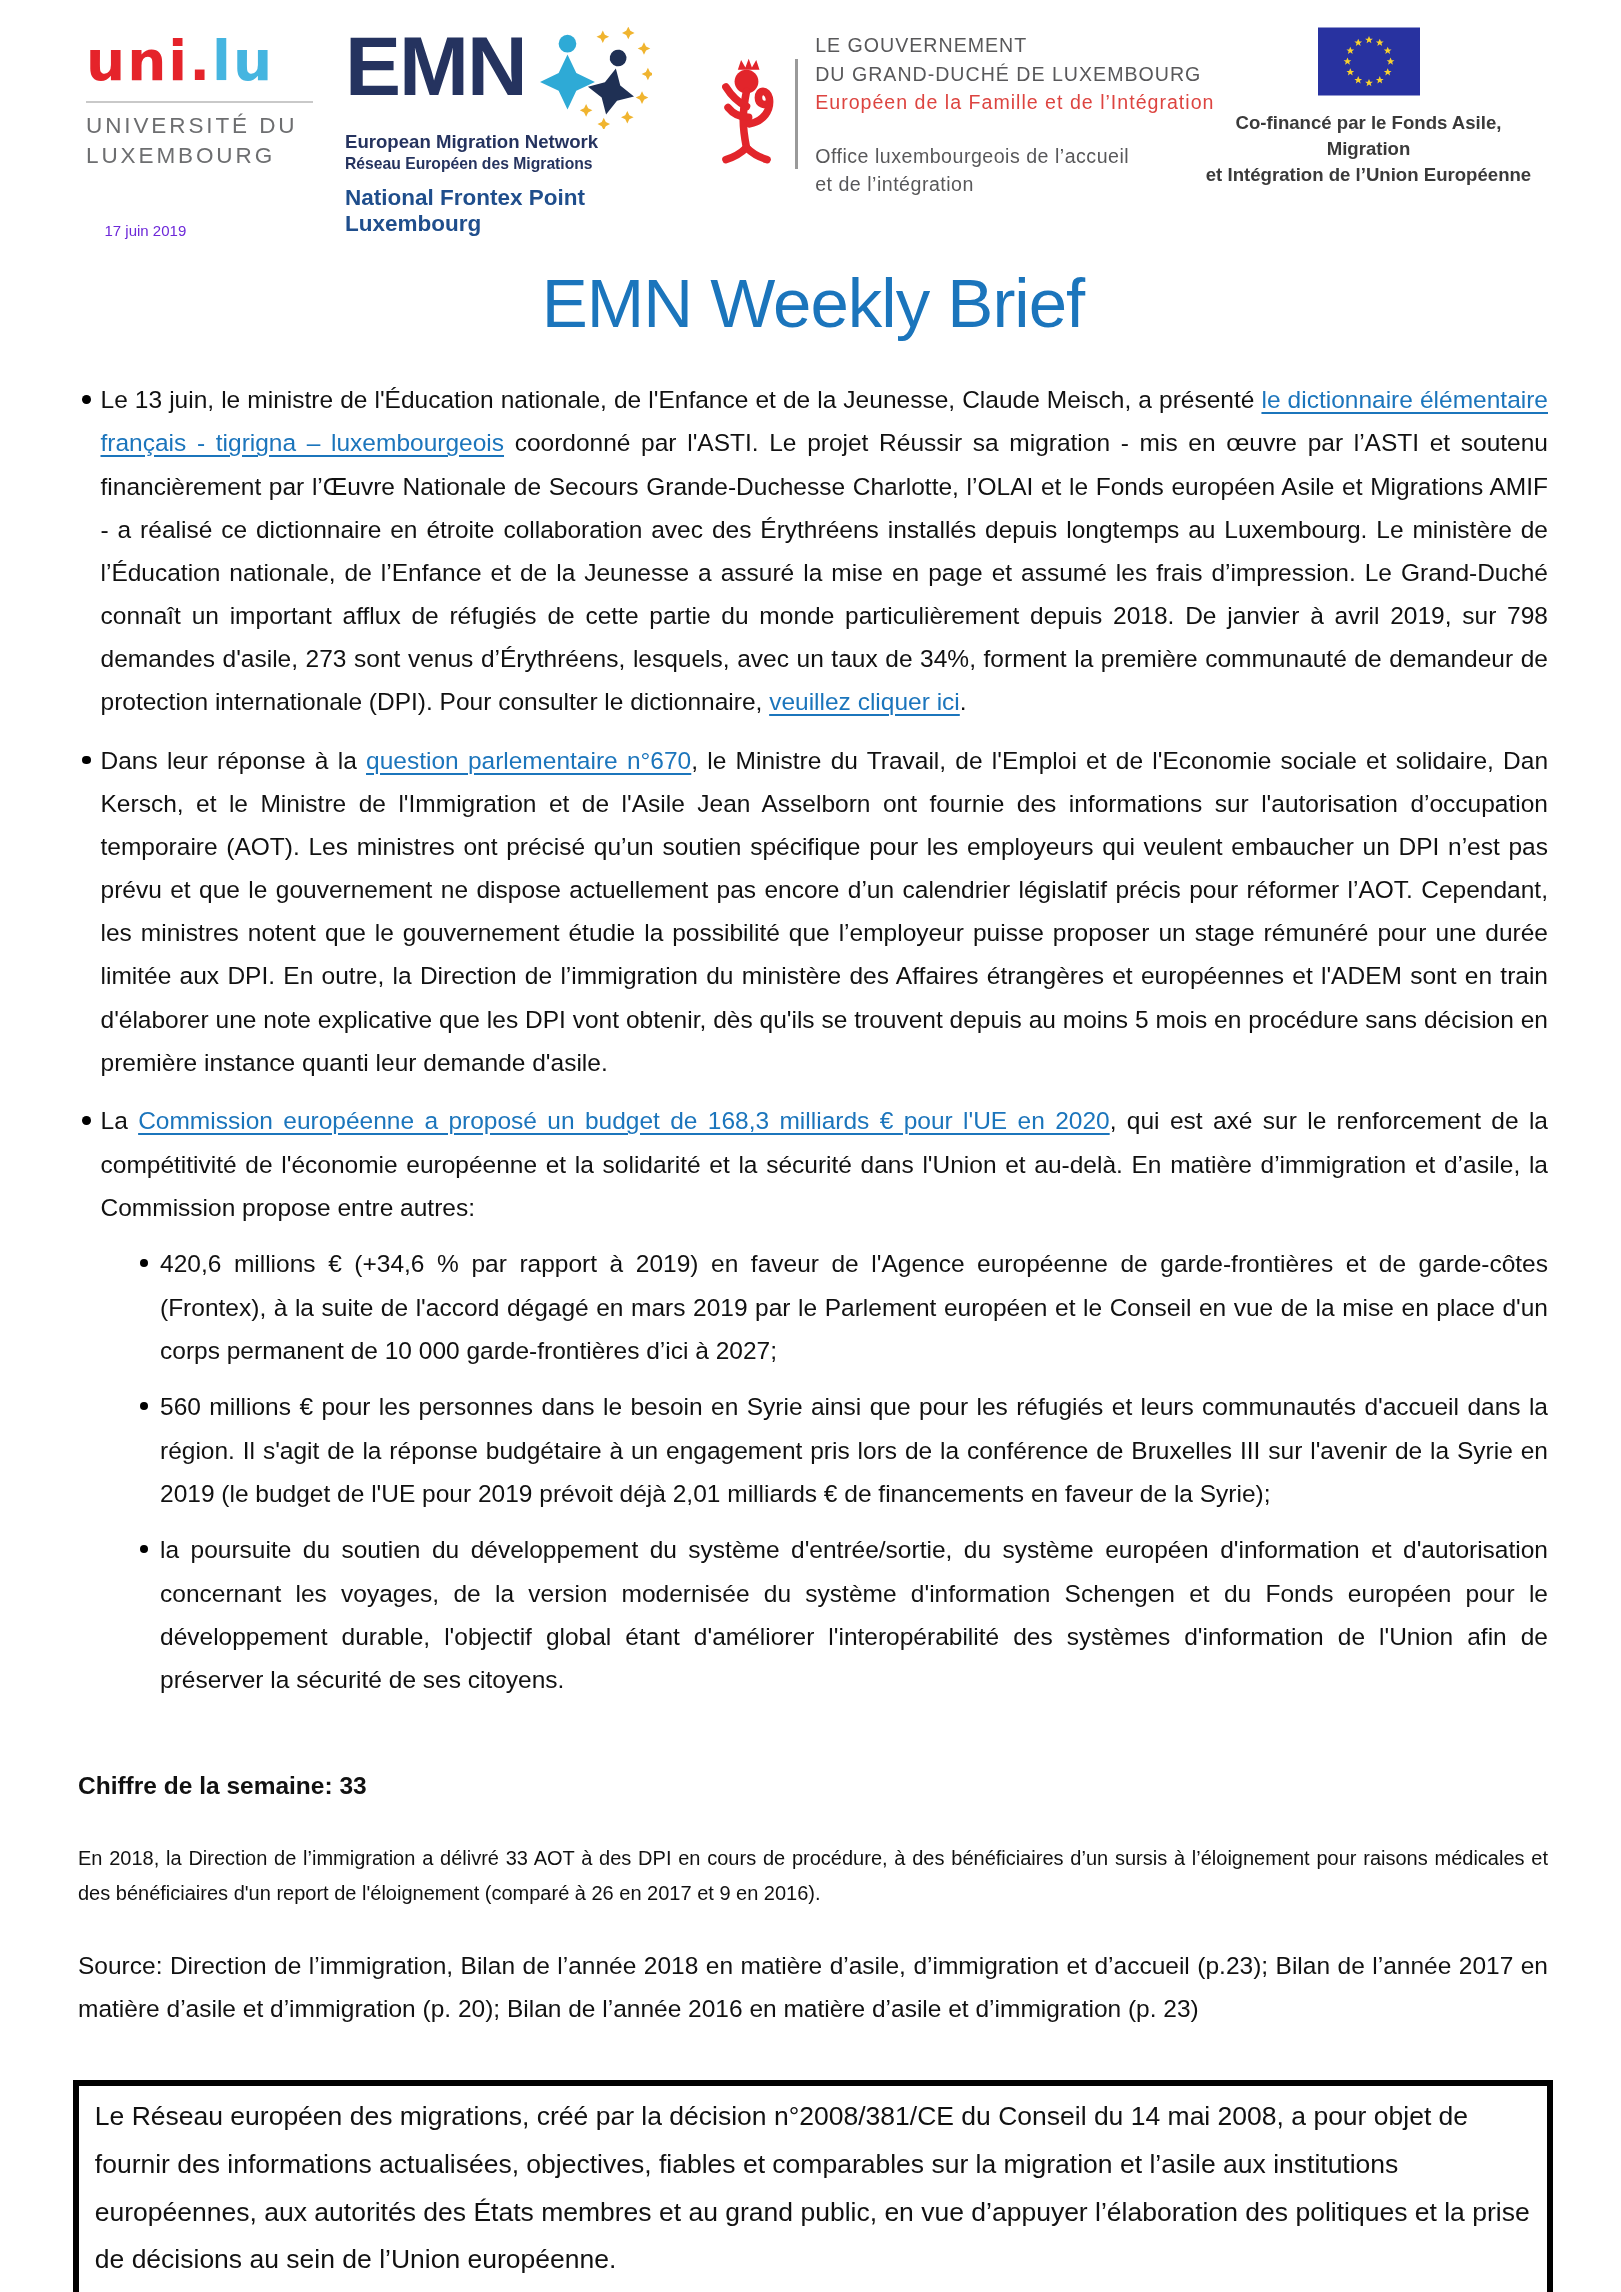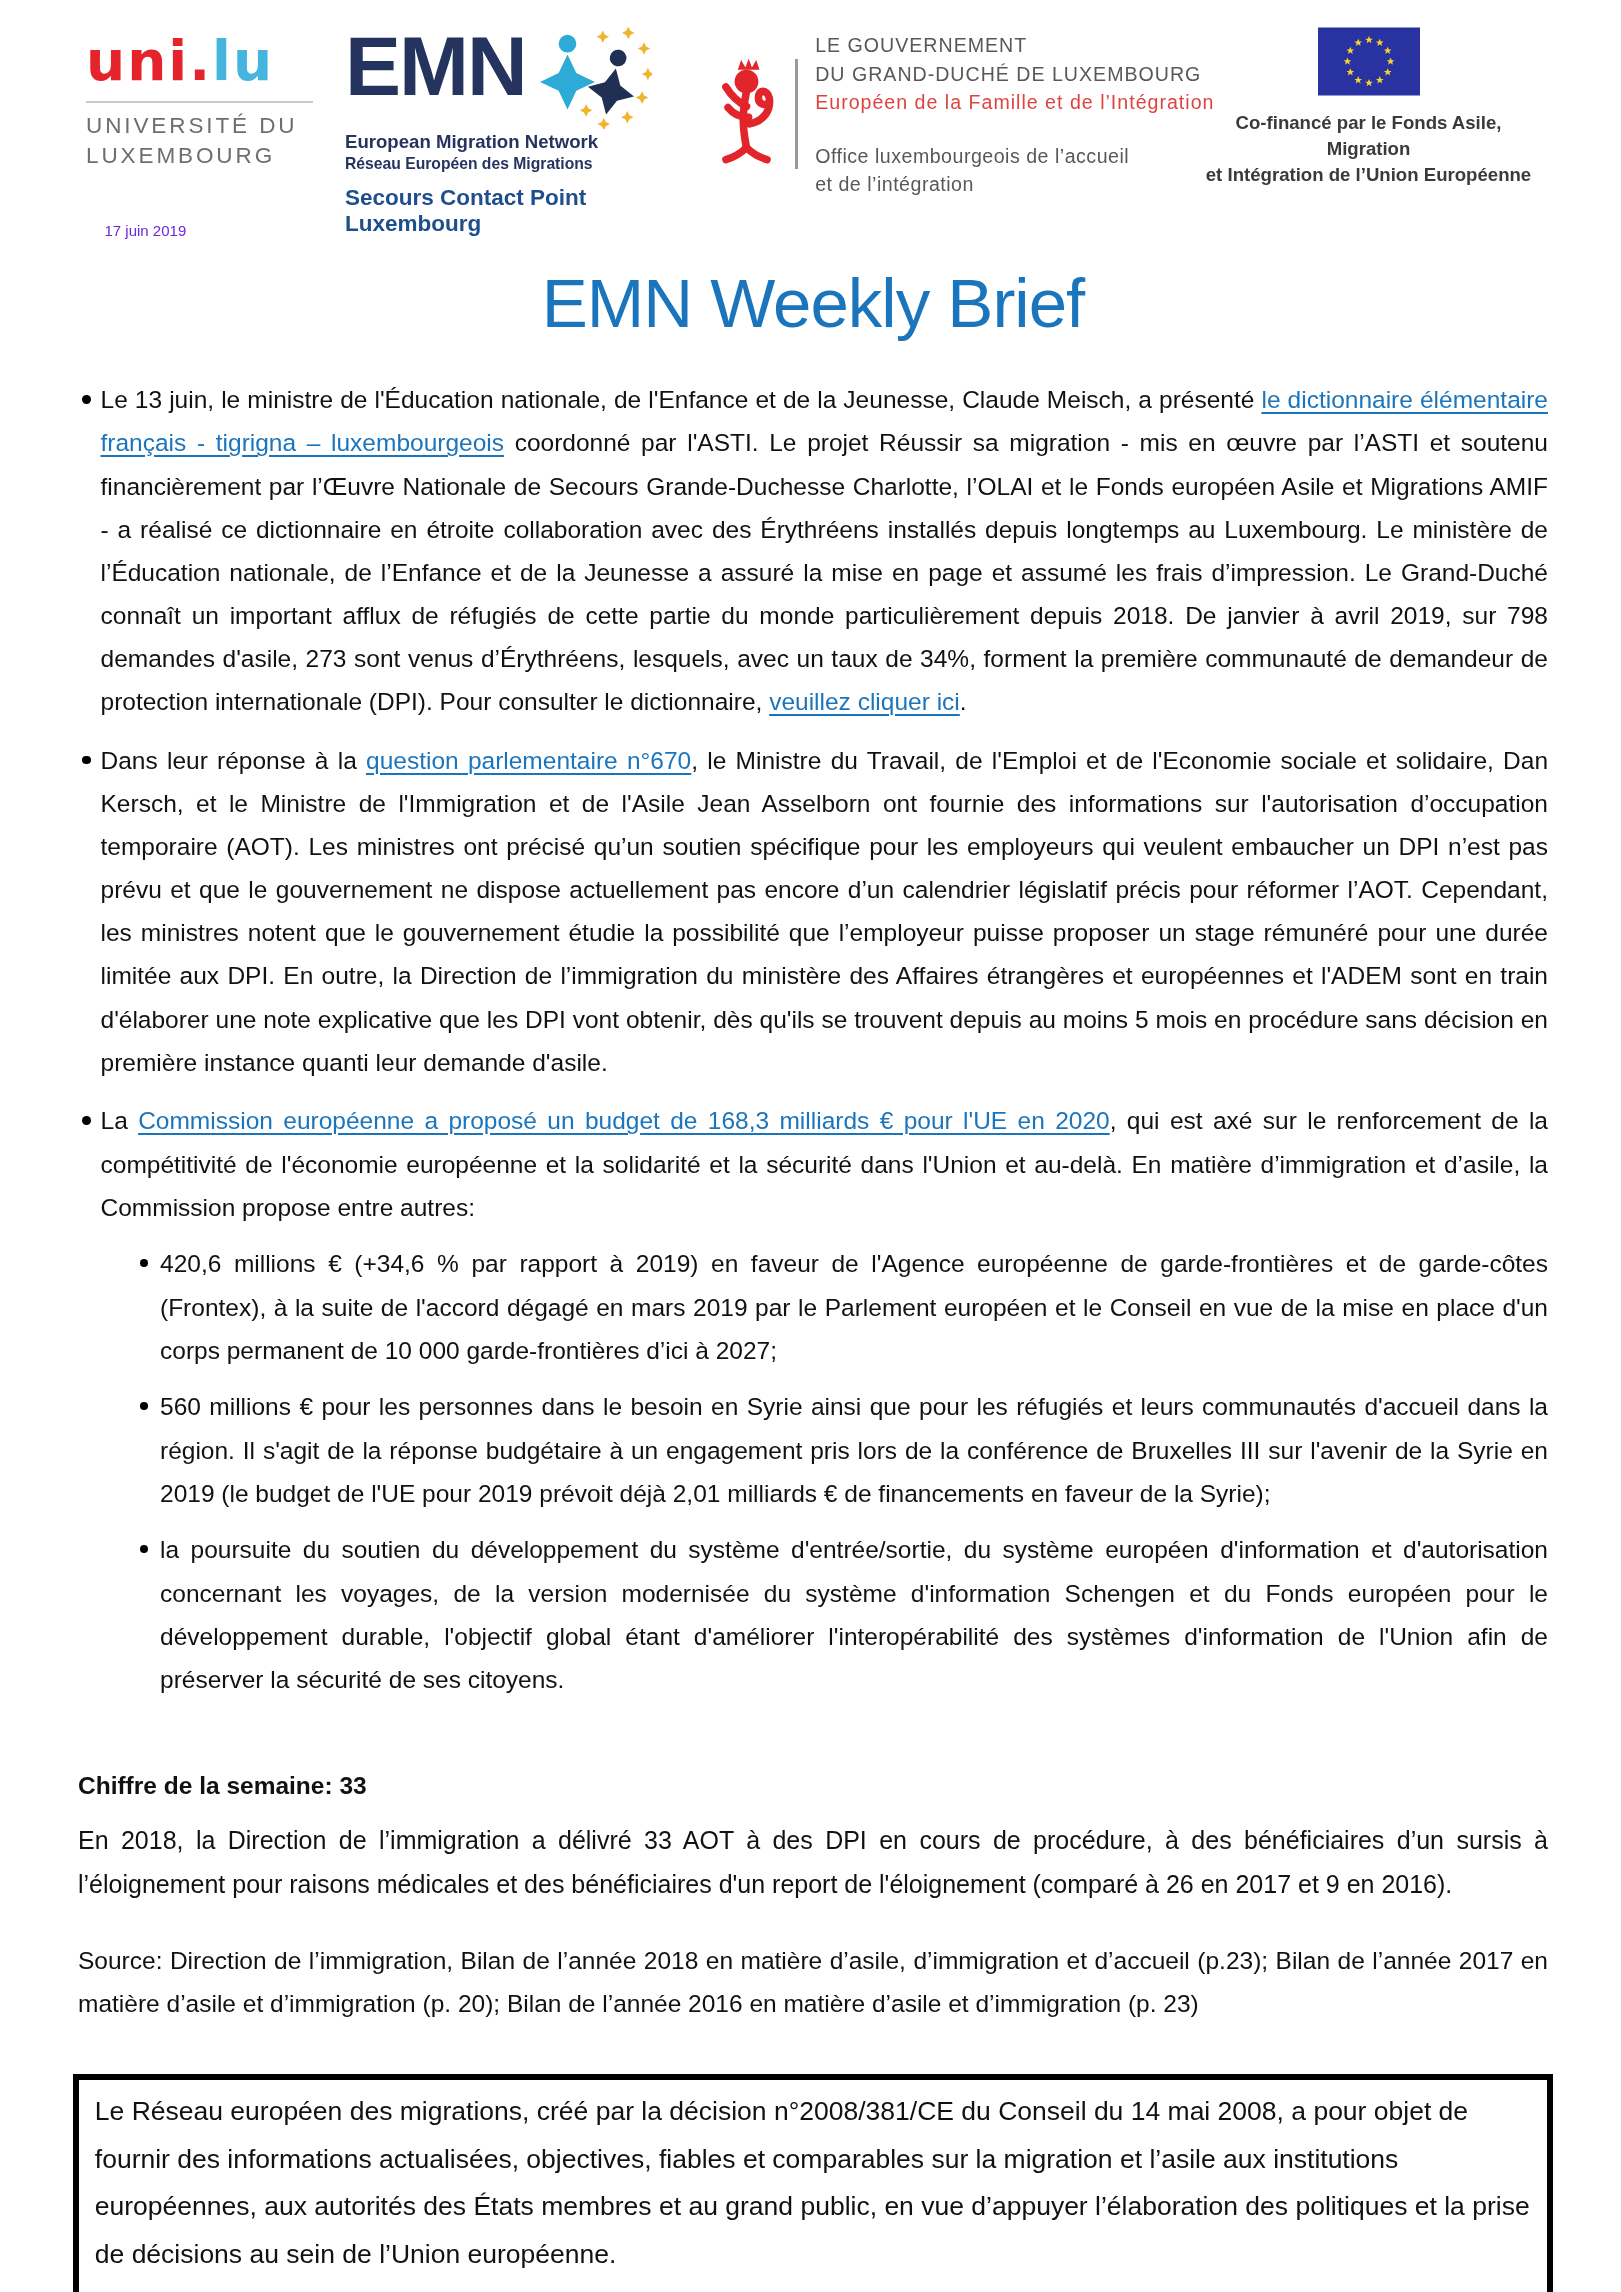--- a/index.html
+++ b/index.html
@@ -40,21 +40,21 @@
     font-size:24.5px; line-height:1.76; text-align:justify; }
   .main-list > li::before { content:""; position:absolute; left:3.9px; top:16.7px;
     width:8.8px; height:8.8px; background:#000; border-radius:50%; }
   .sub-list { list-style:none; margin:13.7px 0 0 36px; padding:0; }
   .sub-list > li { position:relative; padding-left:23.5px; margin-bottom:13.7px;
     font-size:24.5px; line-height:1.76; text-align:justify; }
   .sub-list > li::before { content:""; position:absolute; left:3.9px; top:16.7px;
     width:7.8px; height:7.8px; background:#000; border-radius:50%; }
   .doc-link { color:#1B75BC; text-decoration:underline; text-decoration-thickness:2px; text-underline-offset:3.9px; }
   .figure-heading { font-size:24.5px; font-weight:bold; margin-top:71px; }
-  .figure-paragraph { font-size:25px; line-height:1.76; text-align:justify; margin-top:18px; }
+  .figure-paragraph { font-size:20px; line-height:1.76; text-align:justify; margin-top:41px; }
   .source-paragraph { font-size:24.5px; line-height:1.76; text-align:justify; margin-top:33px; }
   
   .footer-box { border:6.9px solid #000; margin:49px -4.9px 27.4px; padding:7.8px 15.7px 15.7px; }
   .about-paragraph { font-size:26.5px; line-height:1.8; }
 </style>
 </head>
 <body>
 
 <div class="page">
 
@@ -93,21 +93,21 @@
             <polygon points="36,28 45,47 64,56 45,65 36,84 27,65 8,56 27,47"></polygon>
           </g>
           <g fill="#1F3054" transform="rotate(12 82 58)">
             <circle cx="82" cy="31" r="8.5"></circle>
             <polygon points="82,42 90,58 106,66 90,74 82,90 74,74 58,66 74,58"></polygon>
           </g>
         </svg>
       </div>
       <div class="emn-line1">European Migration Network</div>
       <div class="emn-line2">Réseau Européen des Migrations</div>
-      <div class="emn-line3">Secours Contact Point Luxembourg</div>
+      <div class="emn-line3">National Frontex Point Luxembourg</div>
     </div>
 
     <div class="gov-block">
       <svg width="65" height="114" viewBox="0 0 60 104">
         <path d="M22 12 l3 -9 4 7 3 -8 3 8 4 -7 3 9 z" fill="#E2252B"></path>
         <circle cx="30" cy="23" r="11" fill="#E2252B"></circle>
         <g stroke="#E2252B" stroke-width="7" stroke-linecap="round" fill="none">
           <path d="M30 32 C26 52 26 64 30 84"></path>
           <path d="M30 46 C22 42 16 36 11 28"></path>
           <path d="M32 56 C24 56 17 52 13 47"></path>

